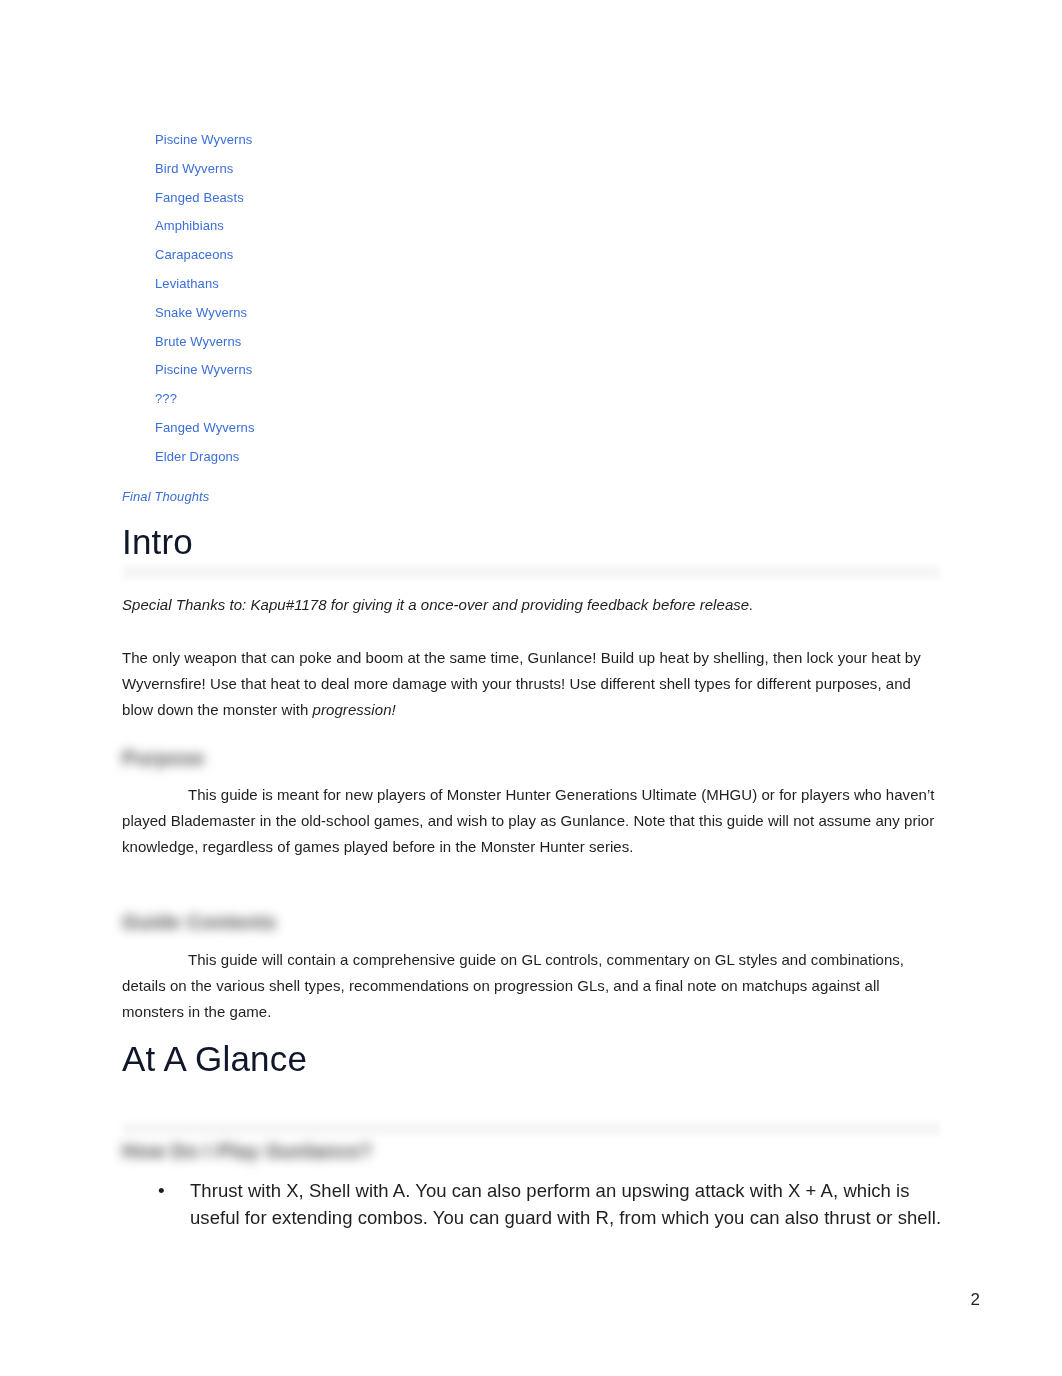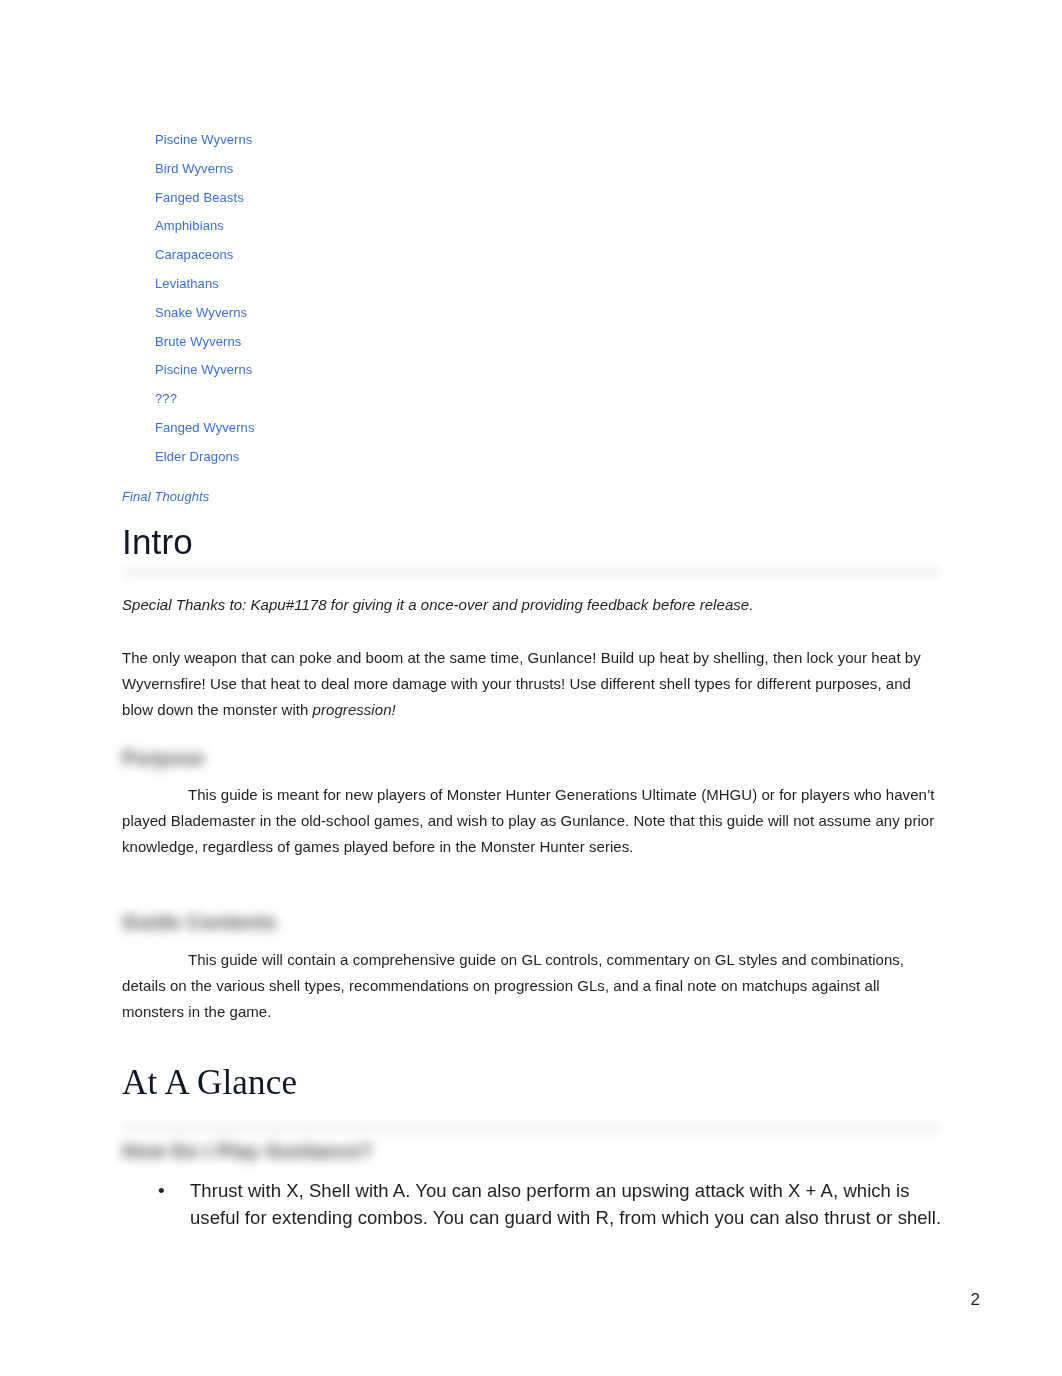--- a/index.html
+++ b/index.html
@@ -58,21 +58,21 @@
     position: absolute;
     left: 122px;
     margin: 0;
     font-weight: 400;
     font-size: 35px;
     line-height: 42px;
     color: #0f172a;
     letter-spacing: 0.2px;
   }
   #heading-intro { top: 521px; }
-  #heading-at-a-glance { top: 1062px; font-family: Liberation Serif, serif; }
+  #heading-at-a-glance { top: 1038px; }
 
   
   .divider-band {
     position: absolute;
     left: 122px;
     width: 818px;
     height: 13px;
     background: #f6f6f7;
     filter: blur(3px);
     border-radius: 1px;

